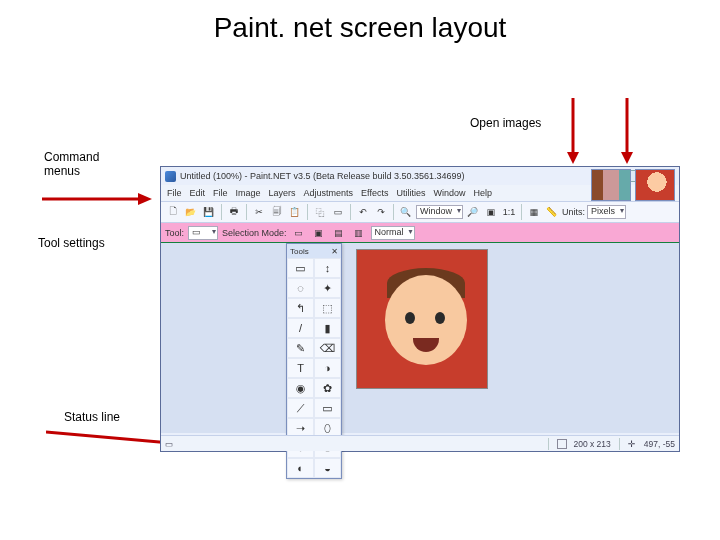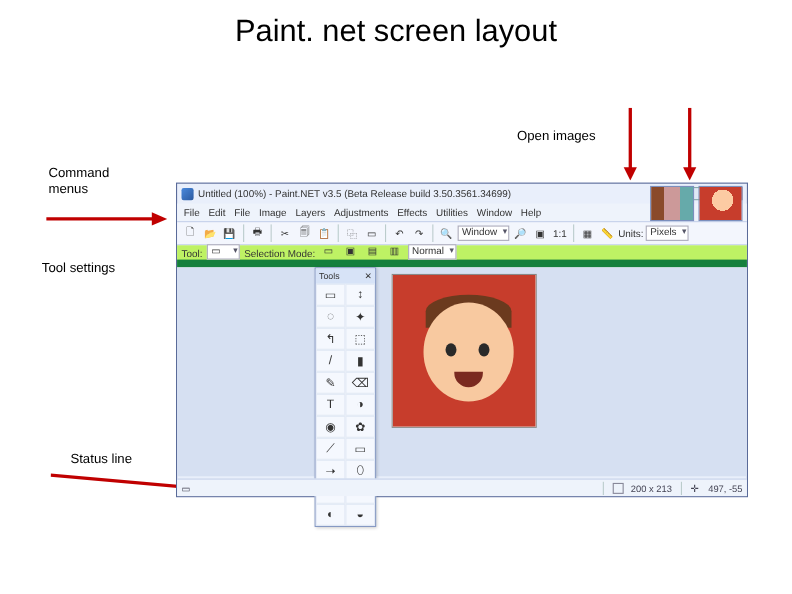--- a/index.html
+++ b/index.html
@@ -19,21 +19,21 @@
   .menubar{height:16px;display:flex;align-items:center;gap:8px;padding:0 6px;background:#eef3fb}
   .menubar span{cursor:default}
   .thumbs{position:absolute;right:4px;top:2px;display:flex;gap:4px}
   .thumb{width:40px;height:32px;border:1px solid #7b8fbd;background:#fff;display:flex;align-items:center;justify-content:center}
   .thumb.img2{background:#fde}
   .baby-tiny{width:100%;height:100%;background:radial-gradient(circle at 55% 40%,#fccba3 0 35%,#c73d2c 35% 100%)}
   .door-tiny{width:100%;height:100%;background:linear-gradient(90deg,#8a4a2a 0 30%,#c99 30% 70%,#6aa 70% 100%)}
   .toolbar{height:22px;border-top:1px solid #c5d1ea;border-bottom:1px solid #c5d1ea;display:flex;align-items:center;gap:2px;padding:0 4px;background:#f3f6fd}
   .tbtn{width:16px;height:16px;border:1px solid transparent;display:flex;align-items:center;justify-content:center}
   .tsep{width:1px;height:16px;background:#bcc;margin:0 2px}
-  .toolsettings{height:20px;border-bottom:7px solid #15803d;display:flex;align-items:flex-end;gap:4px;padding:0 4px;background:#bef264}
+  .toolsettings{height:20px;border-bottom:1px solid #15803d;display:flex;align-items:center;gap:4px;padding:0 4px;background:#f9a8d4}
   .toolsettings label{font-size:9px}
   .tsel{height:14px;border:1px solid #aab;background:#fff;padding:0 10px 0 3px;font-size:9px;position:relative}
   .tsel::after{content:"▾";position:absolute;right:1px;top:0;font-size:8px;color:#556}
   .canvas{position:absolute;left:0;right:0;top:76px;bottom:18px;background:#d6e0f2}
   .baby-pic{position:absolute;left:195px;top:6px;width:132px;height:140px;border:1px solid #888;background:#fff;overflow:hidden}
   .baby-pic .bg{position:absolute;inset:0;background:#c73d2c}
   .baby-pic .face{position:absolute;left:28px;top:25px;width:82px;height:90px;border-radius:50%;background:#f8c9a0}
   .baby-pic .hair{position:absolute;left:30px;top:18px;width:78px;height:30px;border-radius:50% 50% 0 0;background:#6b3a1e}
   .baby-pic .eye{position:absolute;width:10px;height:12px;background:#2a2a2a;border-radius:50%}
   .baby-pic .eL{left:48px;top:62px}.baby-pic .eR{left:78px;top:62px}

